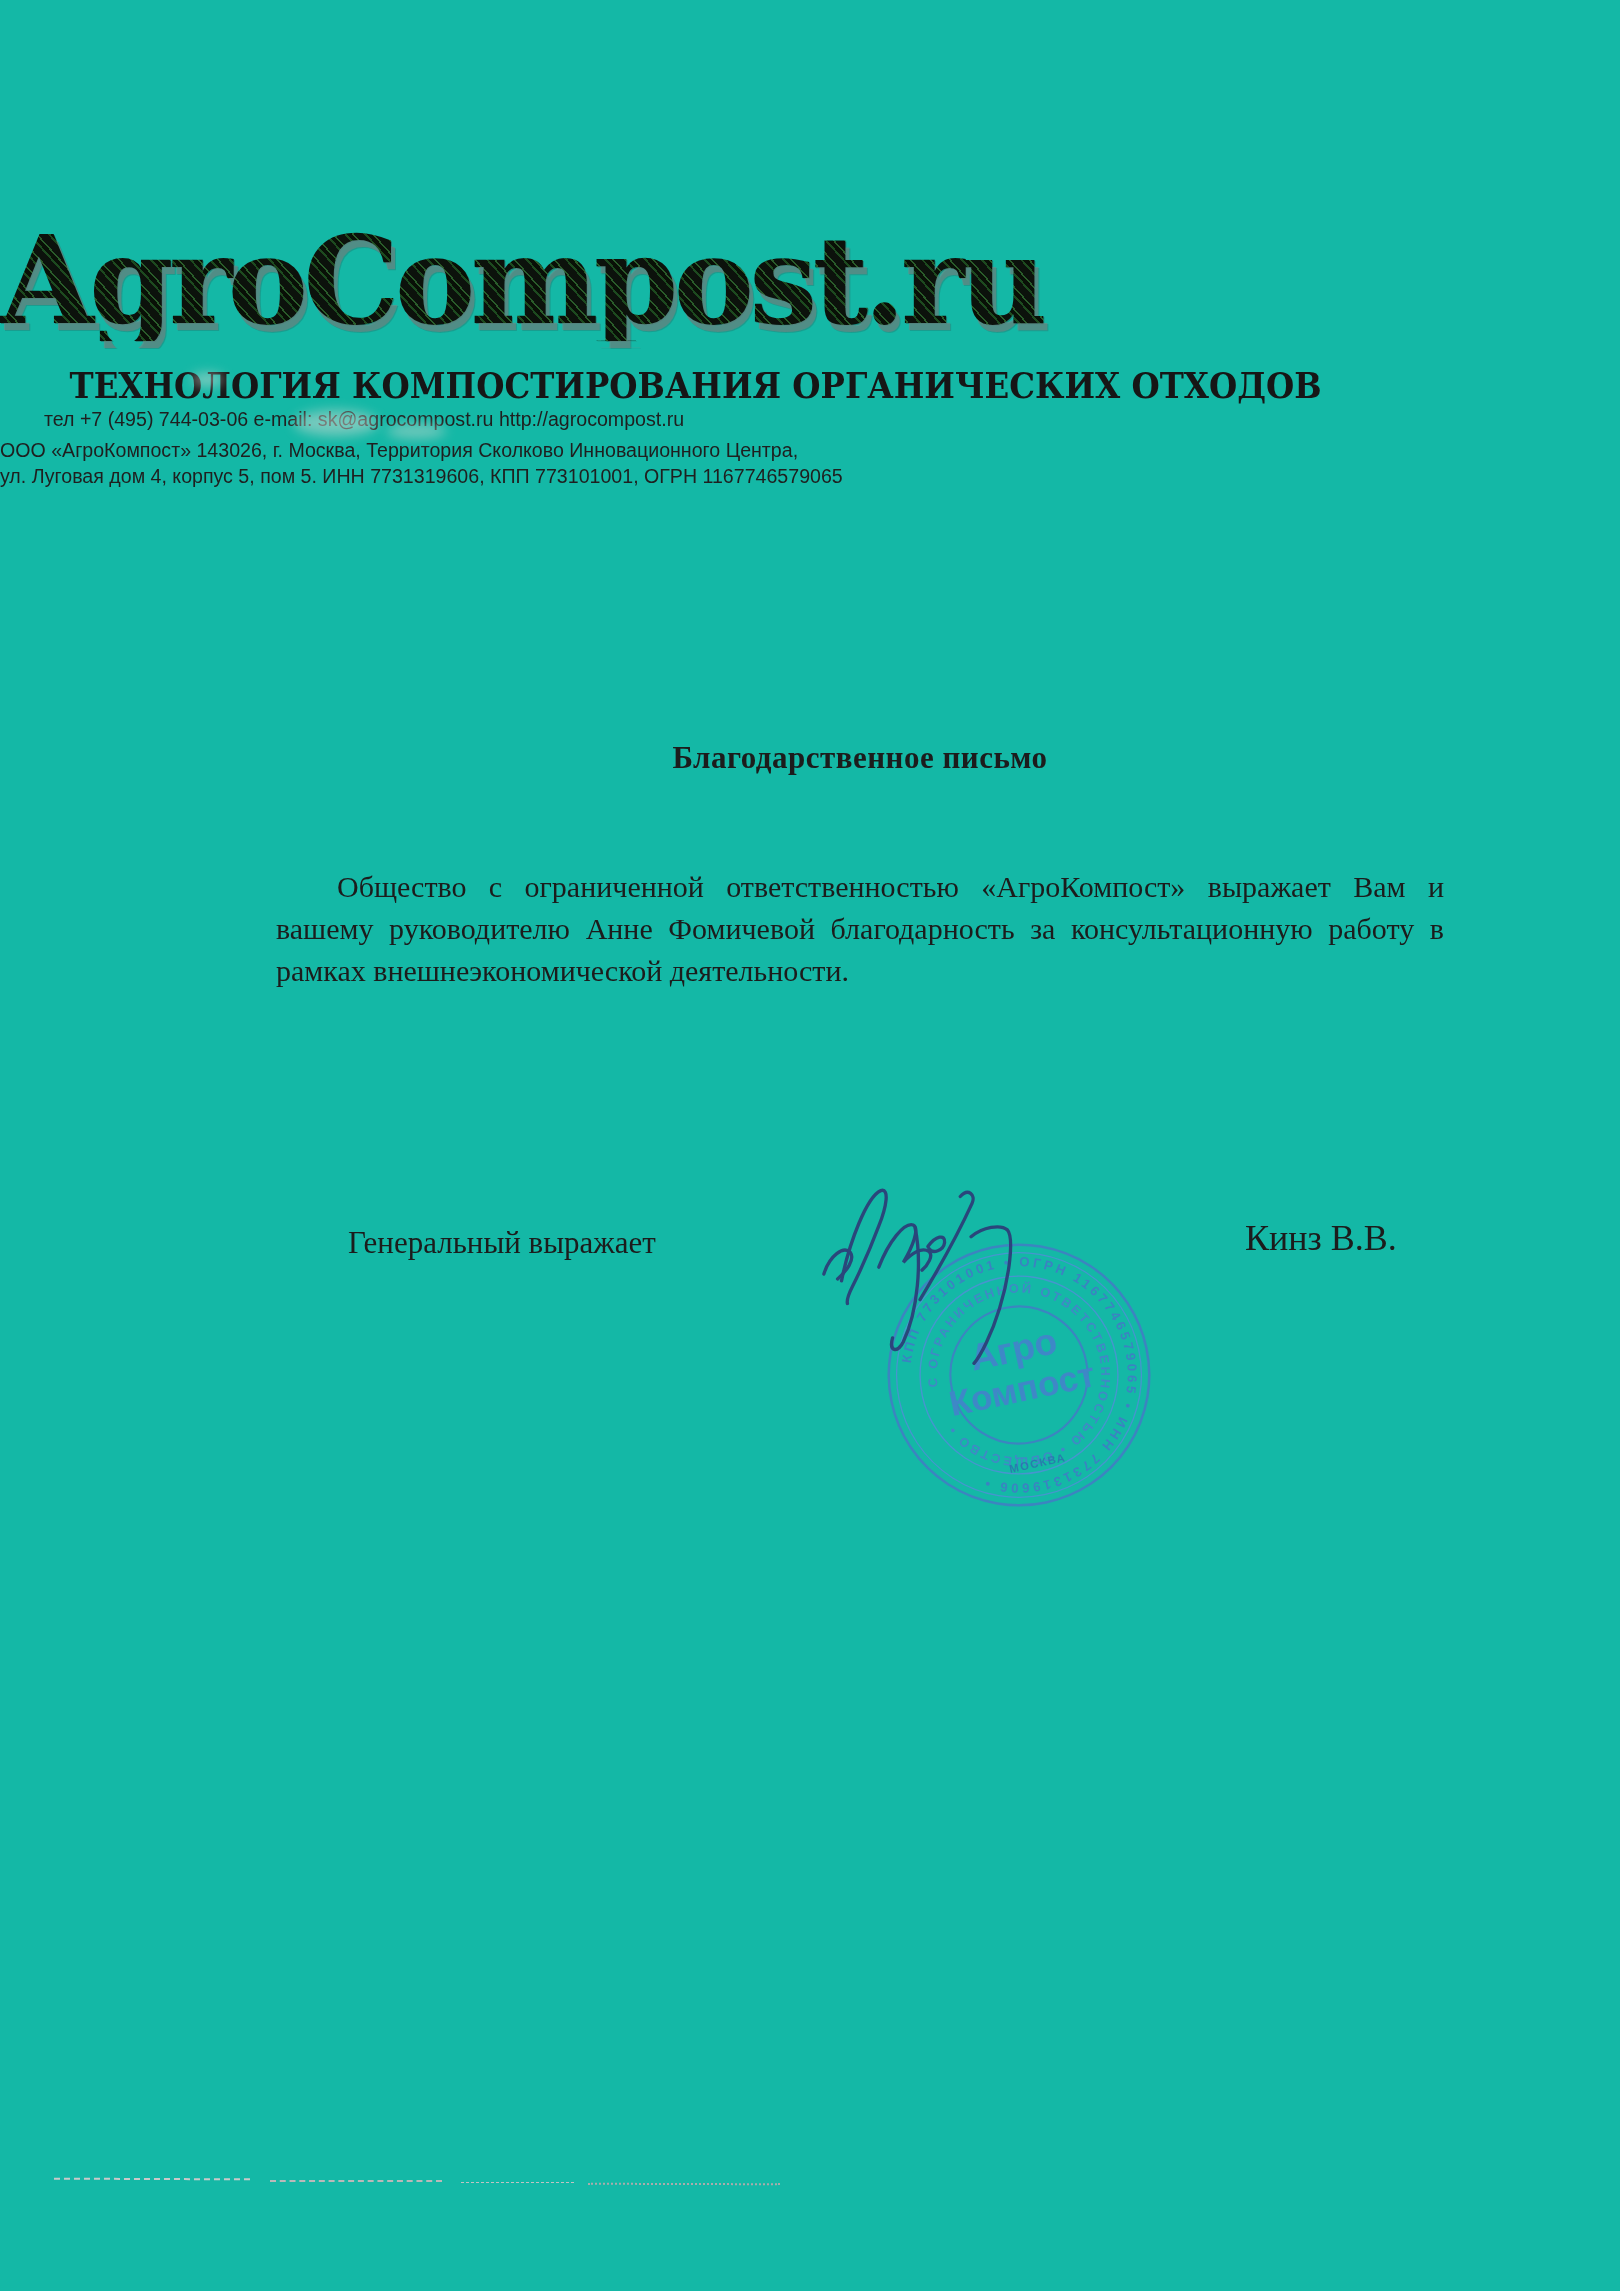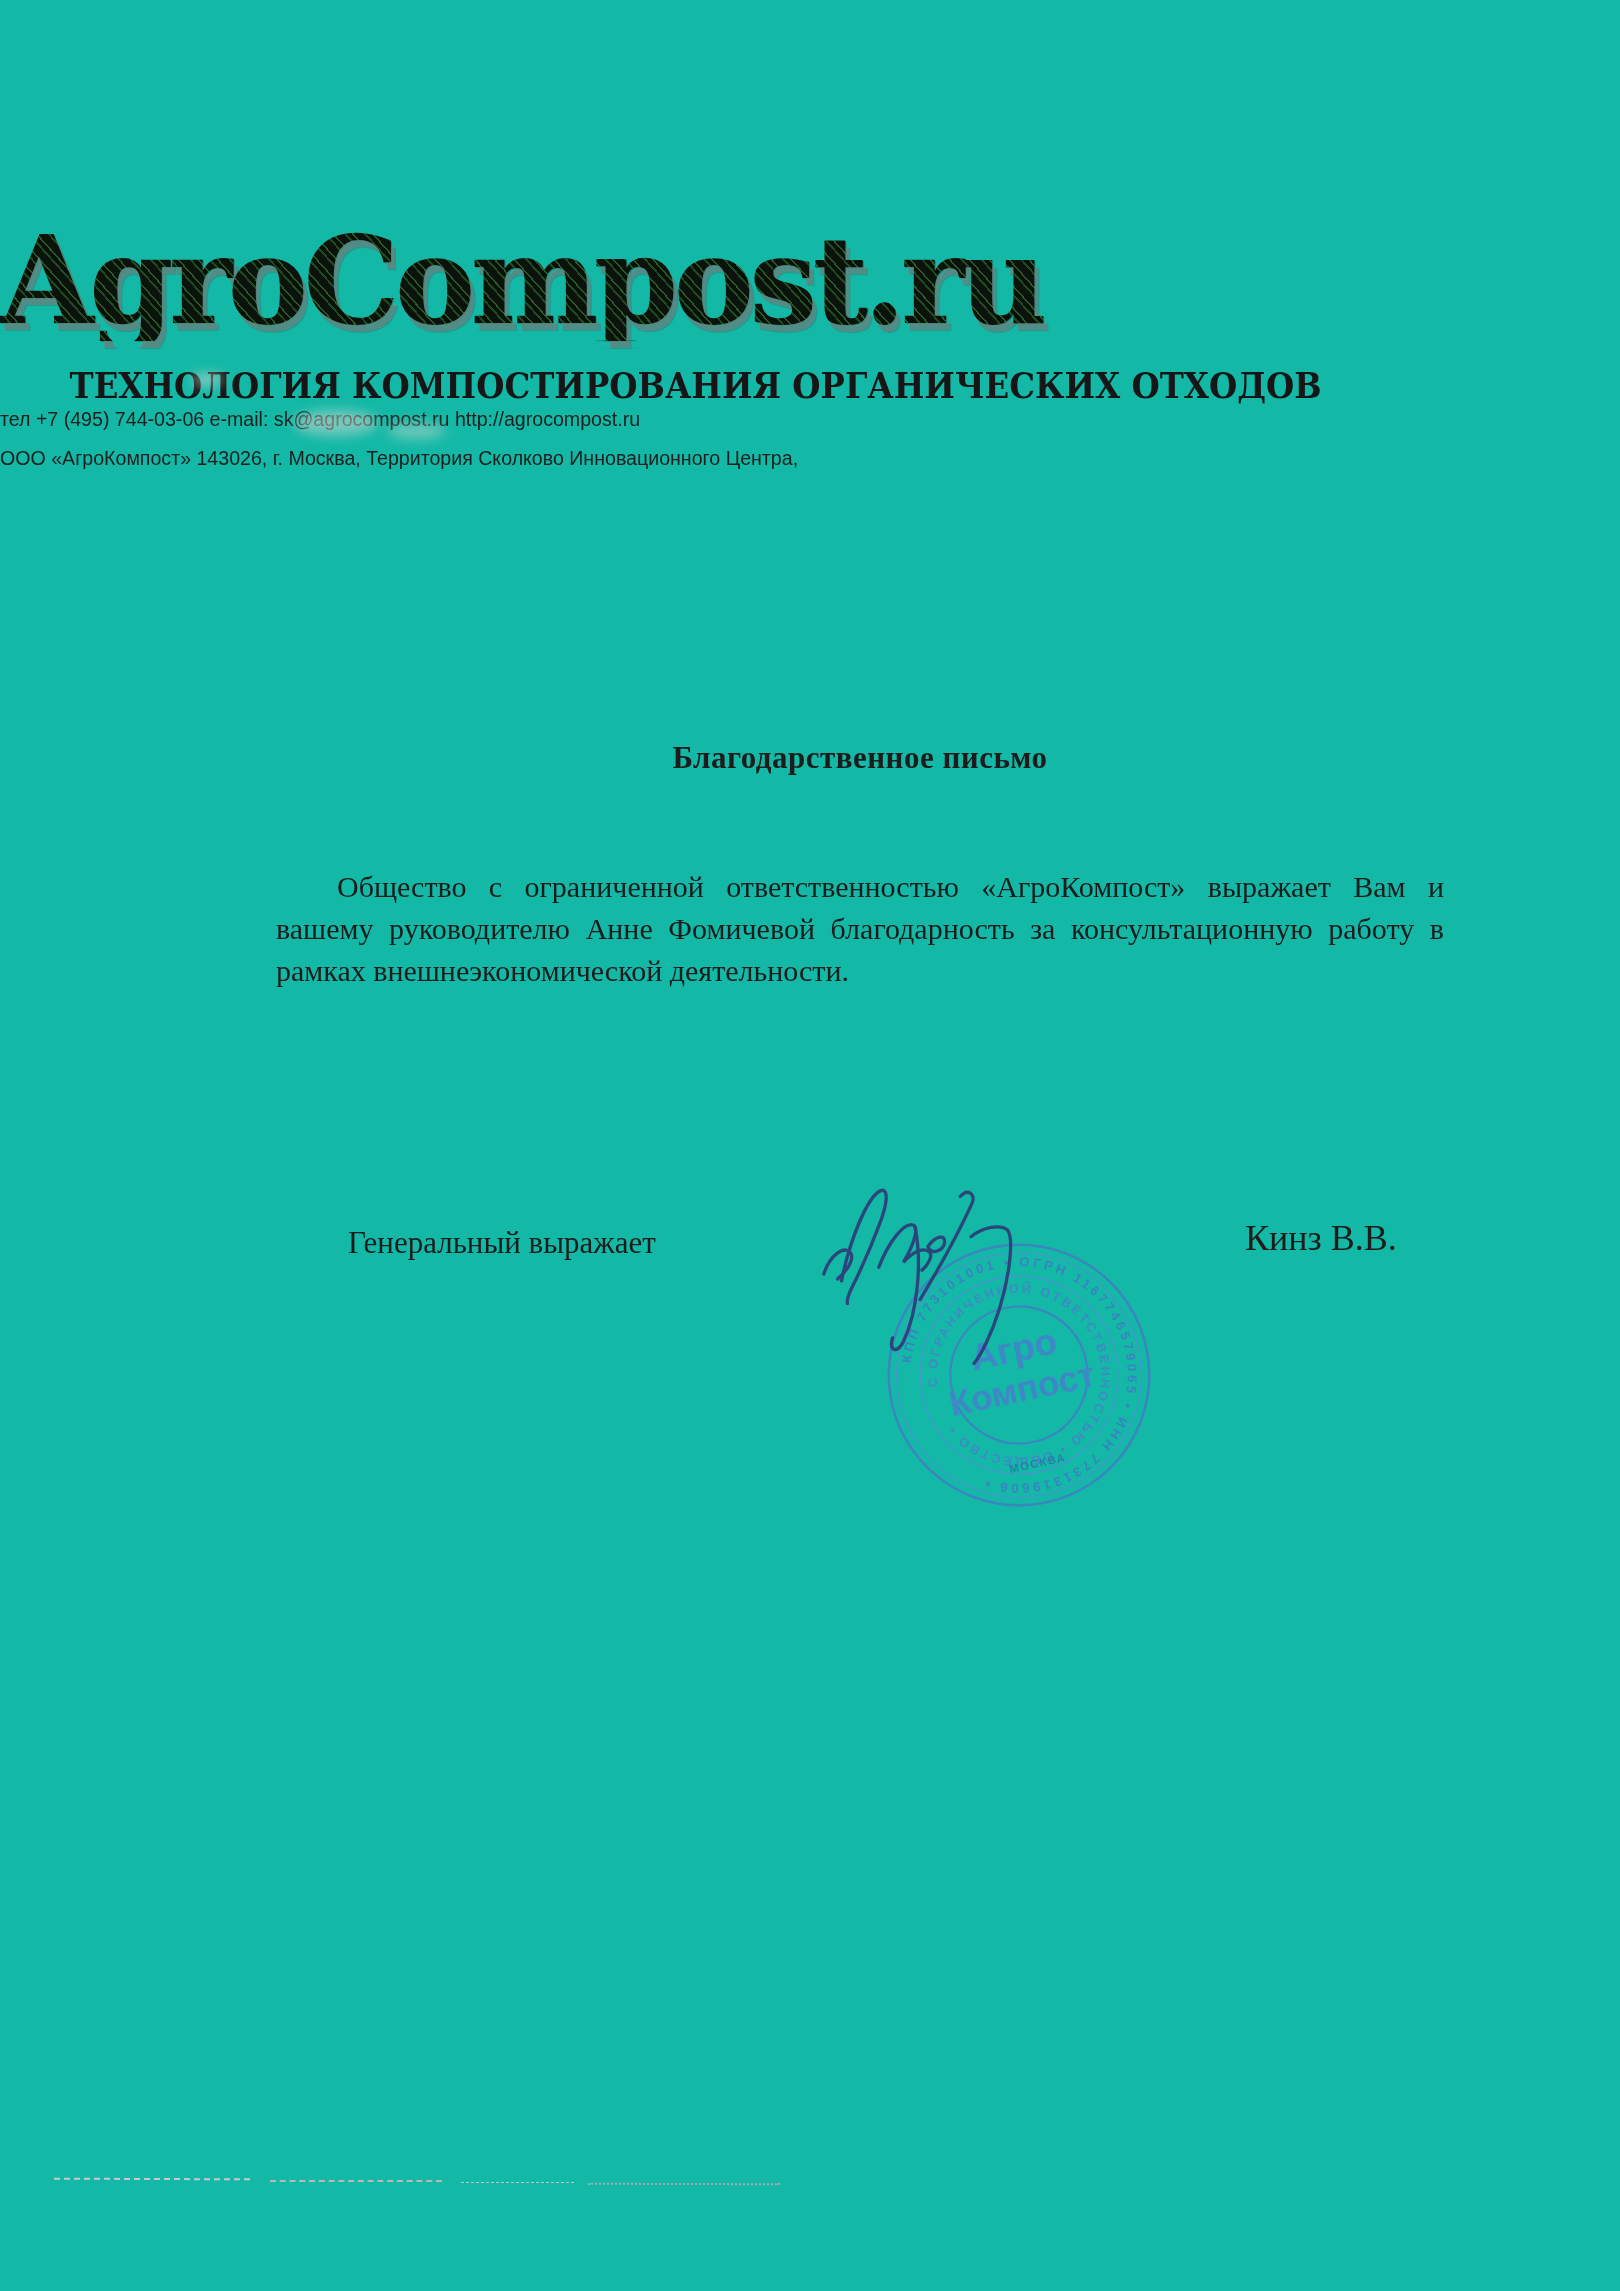--- a/index.html
+++ b/index.html
@@ -29,21 +29,21 @@
     font-family:"DejaVu Serif",serif;
     font-weight:bold;font-size:36px;line-height:1;
     color:#161616;white-space:nowrap;
   }
   .tagline>span{display:inline-block;transform:scaleX(.9);transform-origin:center;}
   .contacts{
     position:absolute;left:0;top:406px;width:100%;
     font-family:"Liberation Sans",sans-serif;
     font-size:19.6px;line-height:26px;color:#1f1f1f;
   }
-  .contacts .c1{margin-bottom:13px;}
+  .contacts .c1{margin-bottom:5px;padding-left:44px;}
   
   .content{position:absolute;left:276px;width:1168px;}
   .title{top:740px;text-align:center;font-weight:bold;font-size:31px;letter-spacing:0.5px;}
   .bodytext{
     top:866px;
     font-size:30px;line-height:42px;
     text-align:justify;text-indent:61px;
   }
   .sig-role{position:absolute;left:348px;top:1225px;font-size:31px;}
   .sig-name{position:absolute;left:1245px;top:1217px;font-size:36px;}
@@ -64,20 +64,21 @@
 </head>
 <body>
 
 <div class="page">
 
   <div class="logo">AgroCompost.ru</div>
   <div class="tagline"><span>ТЕХНОЛОГИЯ КОМПОСТИРОВАНИЯ ОРГАНИЧЕСКИХ ОТХОДОВ</span></div>
   <div class="contacts">
     <div class="c1">тел +7 (495) 744-03-06 e-mail: sk@agrocompost.ru http://agrocompost.ru</div>
     <div>ООО «АгроКомпост» 143026, г. Москва, Территория Сколково Инновационного Центра,</div>
+    <div>ул. Луговая дом 4, корпус 5, пом 5. ИНН 7731319606, КПП 773101001, ОГРН 1167746579065</div>
   </div>
 
   <div class="smudge sm1"></div>
   <div class="smudge sm2"></div>
   <div class="smudge sm3"></div>
 
   <div class="content title" style="position:absolute;">Благодарственное письмо</div>
   <div class="content bodytext" style="position:absolute;">Общество с ограниченной ответственностью «АгроКомпост» выражает Вам и вашему руководителю Анне Фомичевой благодарность за консультационную работу в рамках внешнеэкономической деятельности.</div>
 
   <div class="sig-role">Генеральный выражает</div>

